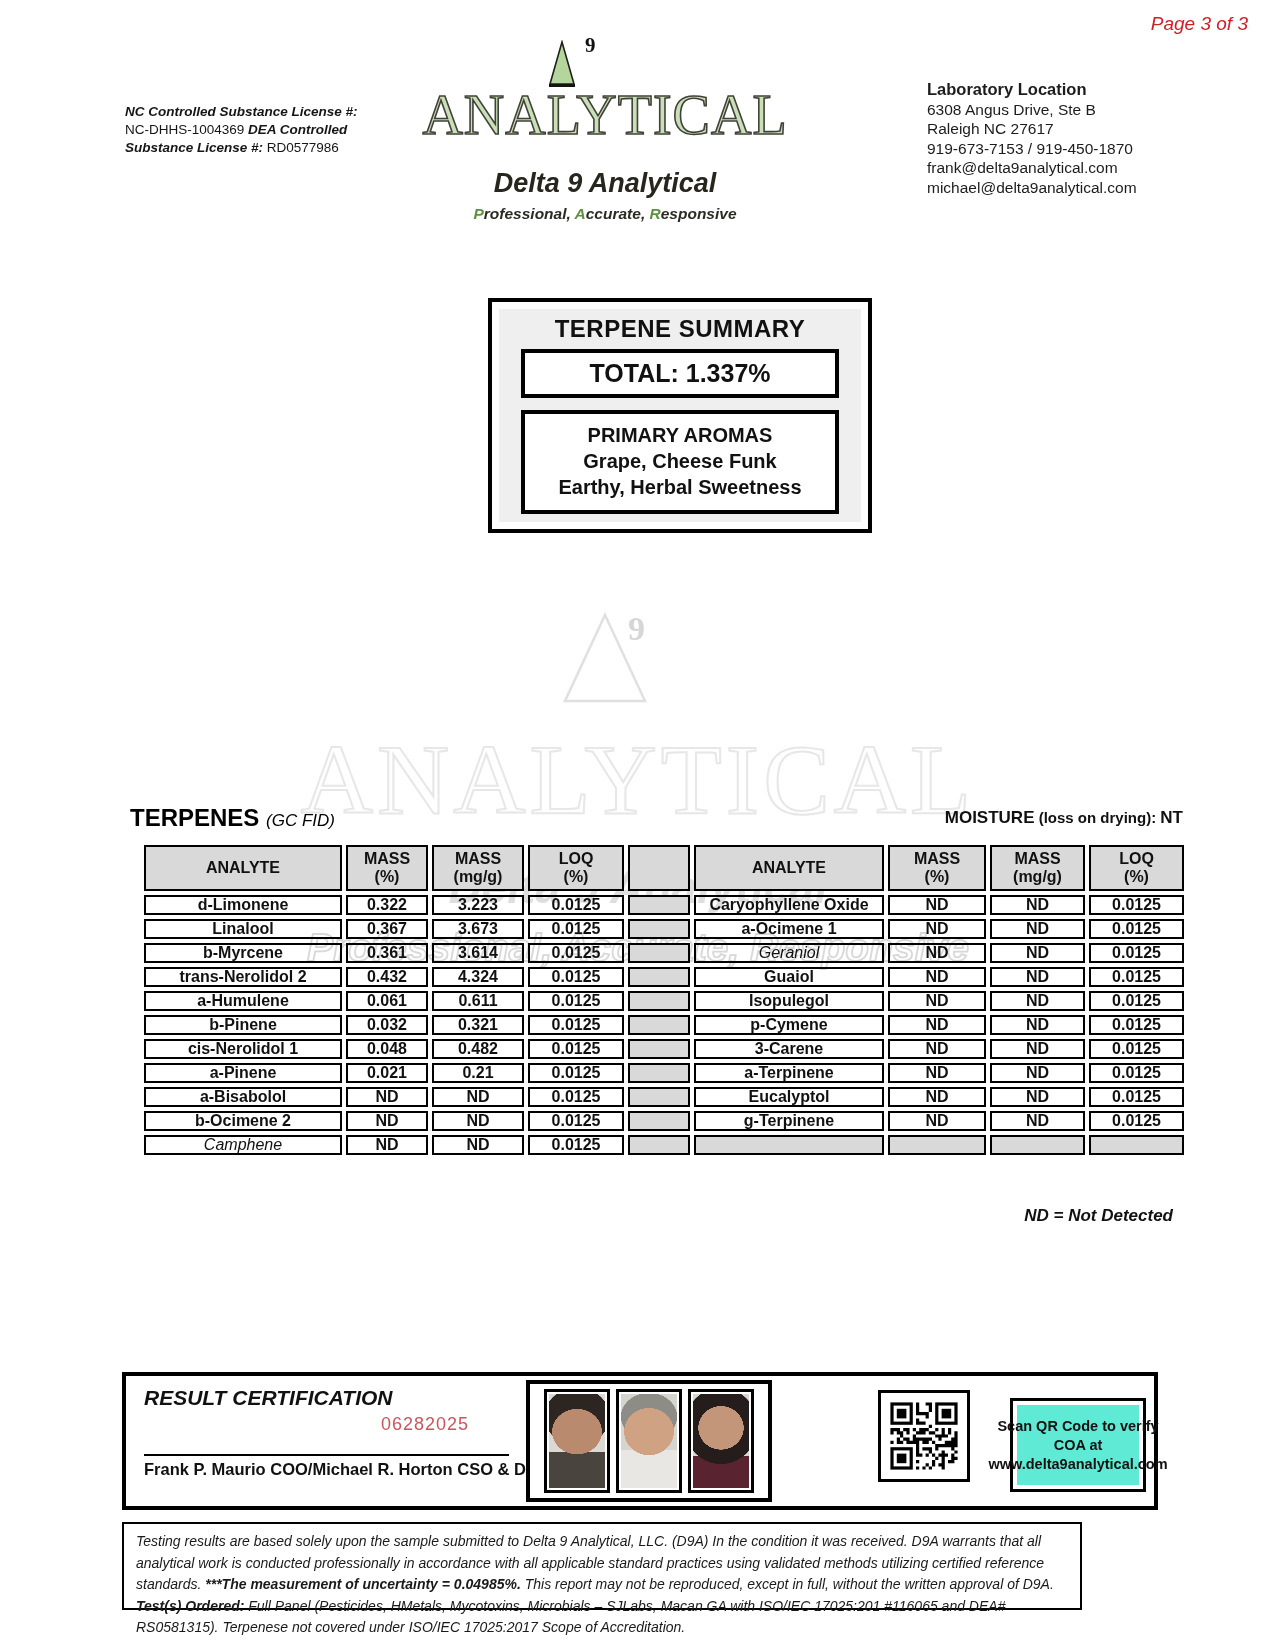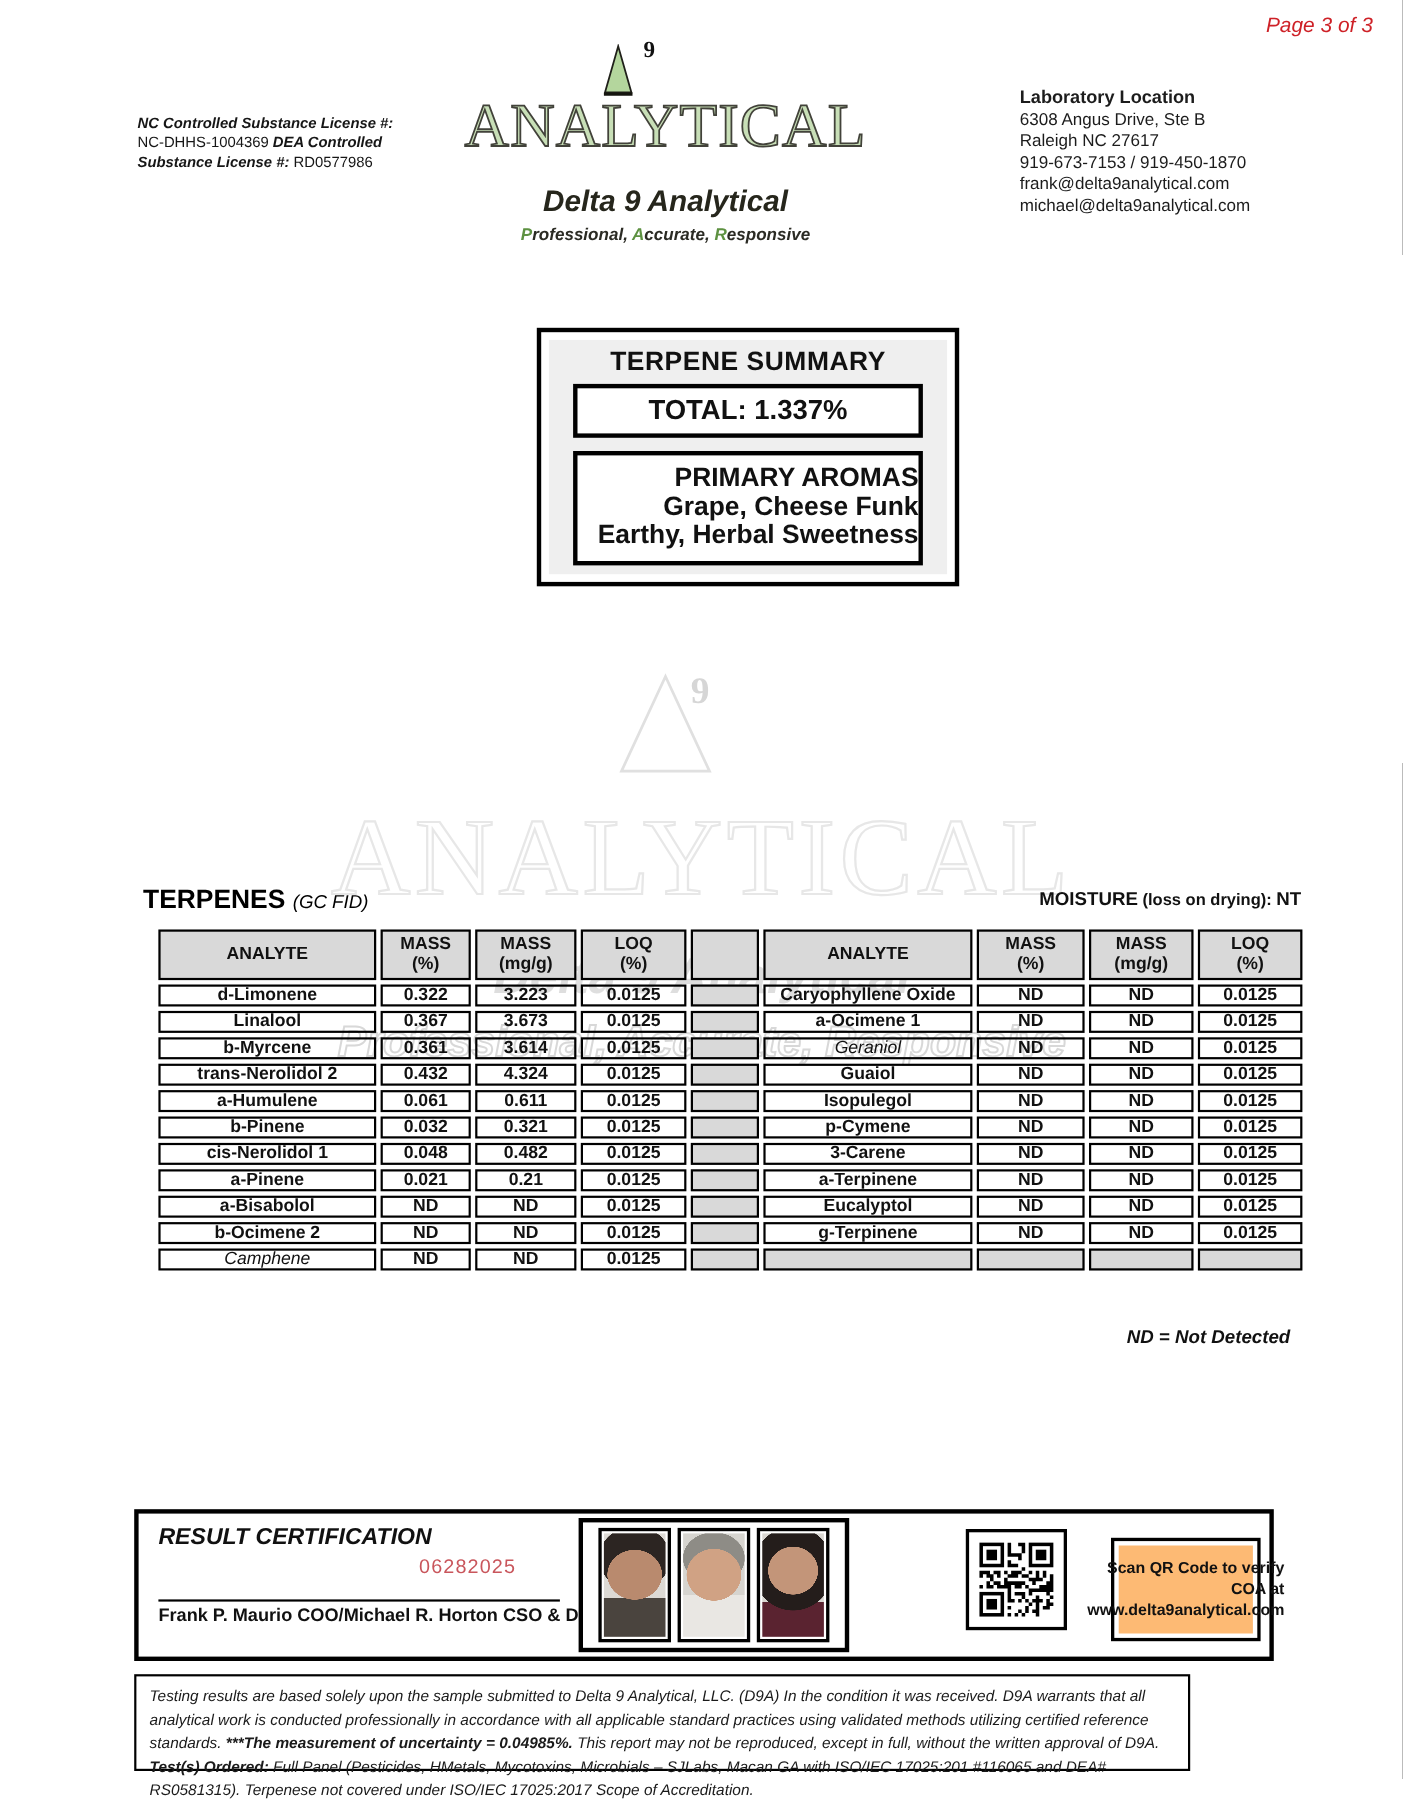--- a/index.html
+++ b/index.html
@@ -22,21 +22,21 @@
   #brand-tagline .lead{color:#5d9141;}
   #lab-block{left:910px;top:80px;font-size:15.5px;line-height:19.5px;color:#1c1c1c;margin-left:17px;}
   #lab-block .title{font-weight:bold;font-size:16.5px;}
   
   #summary-box{left:488px;top:298px;width:384px;height:235px;border:4px solid #000;background:#fff;box-sizing:border-box;}
   #summary-inner{position:absolute;left:7px;top:7px;right:7px;bottom:7px;background:#efefef;text-align:center;}
   #summary-title{font-size:24px;font-weight:bold;margin-top:6px;letter-spacing:.5px;}
   .sum-sub{border:4px solid #000;background:#fff;width:318px;margin:6px auto 0;box-sizing:border-box;}
   #total-box{padding:6px 0;font-size:25px;font-weight:bold;}
   #aromas-box{margin-top:12px;padding:8px 0 10px;}
-  #aromas-box div{font-size:24px;font-weight:bold;line-height:26px;text-align:right;}
+  #aromas-box div{font-size:20px;font-weight:bold;line-height:26px;}
   
   #watermark{position:absolute;left:0;top:0;width:100%;height:100%;z-index:0;pointer-events:none;}
   #wm-9{left:628px;top:610px;font-size:34px;font-weight:bold;color:#d6d6d6;font-family:"Liberation Serif",serif;}
   #wm-word{left:118px;top:722px;width:1040px;text-align:center;font-family:"Liberation Serif",serif;
       font-size:100px;letter-spacing:4px;color:transparent;-webkit-text-stroke:2px #e7e7e7;}
   #wm-company{left:118px;top:860px;width:1040px;text-align:center;font-size:46px;font-weight:bold;
       font-style:italic;color:#c9c9c9;opacity:.6;}
   #wm-tagline{left:118px;top:926px;width:1040px;text-align:center;font-size:39px;font-weight:bold;
       font-style:italic;color:transparent;-webkit-text-stroke:1.8px #d8d8d8;}
   
@@ -74,22 +74,22 @@
       radial-gradient(52% 26% at 50% 24%,#8e8c86 96%,transparent 97%),
       linear-gradient(#d6d4cf 60%,#e9e7e3 60%);}
   #photo-3>div{background:
       radial-gradient(42% 24% at 50% 36%,#c39579 96%,transparent 97%),
       radial-gradient(68% 42% at 50% 34%,#241d1b 96%,transparent 97%),
       linear-gradient(#d8d5d0 66%,#5a2330 66%);}
   #qr-box{position:absolute;left:752px;top:14px;width:92px;height:92px;border:3px solid #000;
       box-sizing:border-box;background:#fff;padding:3px;}
   #scan-box{position:absolute;left:884px;top:22px;width:136px;height:94px;border:3px solid #000;
       box-sizing:border-box;background:#fff;padding:4px;}
-  #scan-box>div{background:#fdba74;width:100%;height:100%;display:flex;align-items:center;justify-content:center;
-      font-size:14.5px;font-weight:bold;text-align:right;line-height:19px;word-wrap:break-word;box-sizing:border-box;padding:2px;}
+  #scan-box>div{background:#5eead4;width:100%;height:100%;display:flex;align-items:center;justify-content:center;
+      font-size:14.5px;font-weight:bold;text-align:center;line-height:19px;word-wrap:break-word;box-sizing:border-box;padding:2px;}
   
   #disclaimer-box{left:122px;top:1522px;width:960px;height:88px;border:2.5px solid #000;
       box-sizing:border-box;padding:7px 12px;font-size:14px;font-style:italic;line-height:21.5px;
       color:#1a1a1a;overflow:visible;background:transparent;}
   #disclaimer-box b{font-weight:bold;}
 </style>
 </head>
 <body>
 
 <div id="page">

